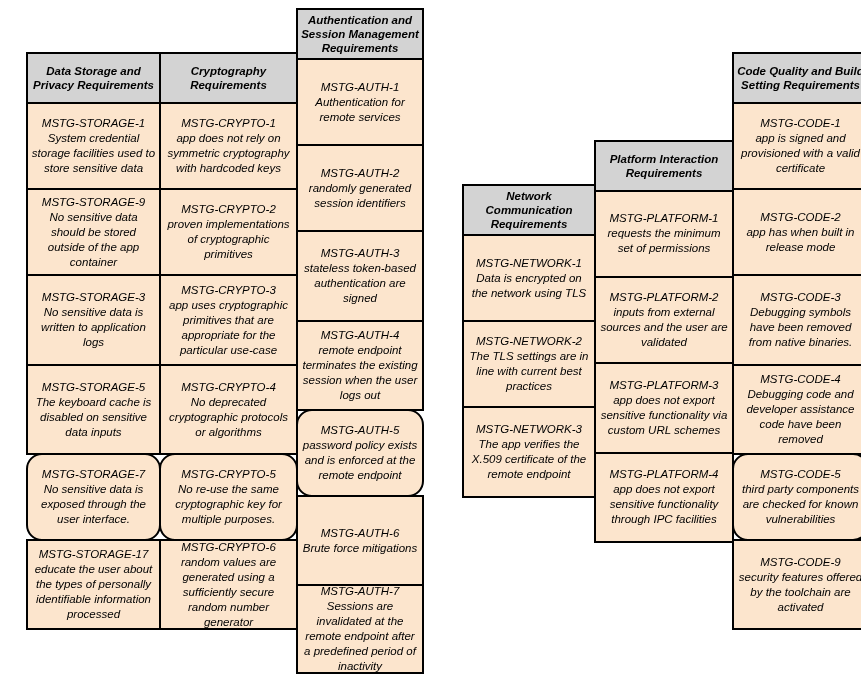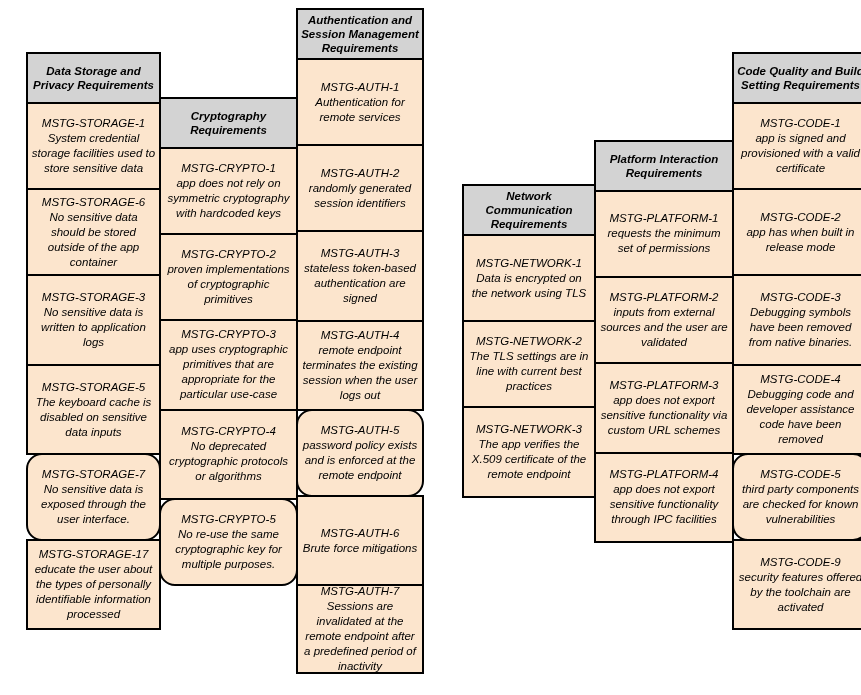--- a/index.html
+++ b/index.html
@@ -76,21 +76,21 @@
 
 <div id="screen">
   <div class="table-wrap">
       <div class="column cw0">
         <div class="cell header rh0">Data Storage and Privacy Requirements</div>
         <div class="cell body rh1">
           <div class="req-id">MSTG-STORAGE-1</div>
           <div class="req-desc">System credential storage facilities used to store sensitive data</div>
         </div>
         <div class="cell body rh2">
-          <div class="req-id">MSTG-STORAGE-6</div>
+          <div class="req-id">MSTG-STORAGE-9</div>
           <div class="req-desc">No sensitive data should be stored outside of the app container</div>
         </div>
         <div class="cell body rh3">
           <div class="req-id">MSTG-STORAGE-3</div>
           <div class="req-desc">No sensitive data is written to application logs</div>
         </div>
         <div class="cell body rh4">
           <div class="req-id">MSTG-STORAGE-5</div>
           <div class="req-desc">The keyboard cache is disabled on sensitive data inputs</div>
         </div>
@@ -117,20 +117,24 @@
           <div class="req-id">MSTG-CRYPTO-3</div>
           <div class="req-desc">app uses cryptographic primitives that are appropriate for the particular use-case</div>
         </div>
         <div class="cell body rh4">
           <div class="req-id">MSTG-CRYPTO-4</div>
           <div class="req-desc">No deprecated cryptographic protocols or algorithms</div>
         </div>
         <div class="cell body rh5">
           <div class="req-id">MSTG-CRYPTO-5</div>
           <div class="req-desc">No re-use the same cryptographic key for multiple purposes.</div>
+        </div>
+        <div class="cell body rh6">
+          <div class="req-id">MSTG-CRYPTO-6</div>
+          <div class="req-desc">random values are generated using a sufficiently secure random number generator</div>
         </div>
       </div>
       <div class="column cw2">
         <div class="cell header rh0">Authentication and Session Management Requirements</div>
         <div class="cell body rh1">
           <div class="req-id">MSTG-AUTH-1</div>
           <div class="req-desc">Authentication for remote services</div>
         </div>
         <div class="cell body rh2">
           <div class="req-id">MSTG-AUTH-2</div>

